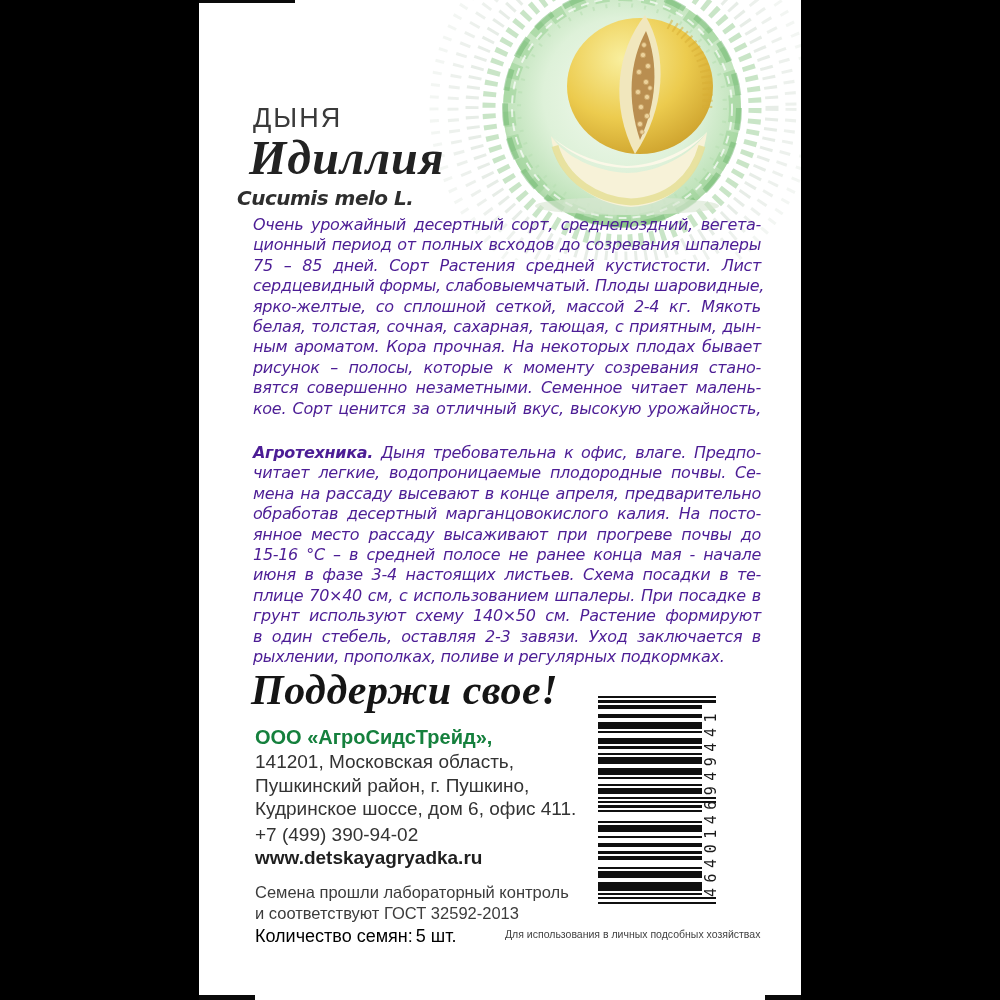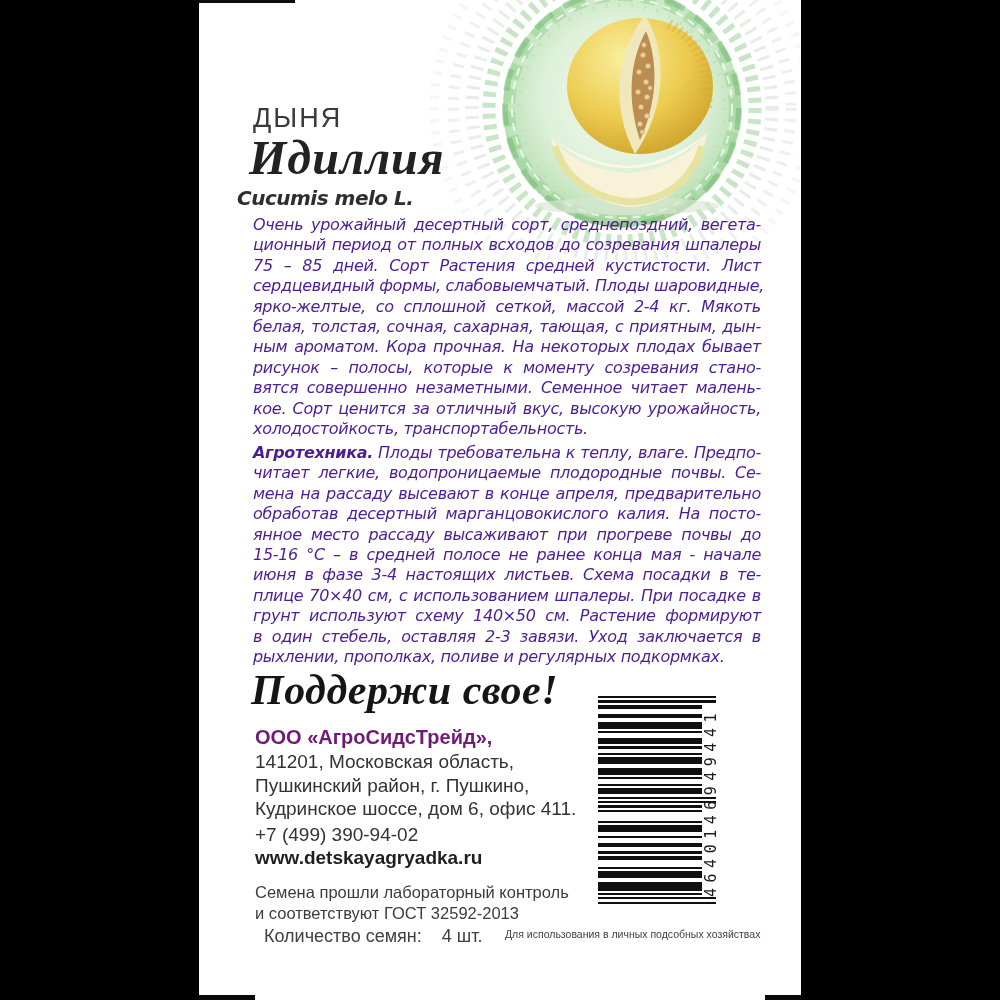--- a/index.html
+++ b/index.html
@@ -33,31 +33,31 @@
   .desc{top:215px;}
   .agro{top:443px;}
   .jline{text-align:justify;text-align-last:justify;white-space:nowrap;}
   .jline.last{text-align-last:left;}
   .agro-lead{font-weight:700;}
   .slogan{
     position:absolute;left:52px;top:666px;
     font:italic 700 42px "Liberation Serif",serif;color:#151515;letter-spacing:0.5px;
   }
   .company{position:absolute;left:56px;top:724px;color:#333;}
-  .company .name{font:700 20px/26px "Liberation Sans",sans-serif;color:#701a75;}
+  .company .name{font:700 20px/26px "Liberation Sans",sans-serif;color:#15803d;}
   .company .addr{font:19px/23.5px "Liberation Sans",sans-serif;}
   .company .phone{font:19px/23px "Liberation Sans",sans-serif;margin-top:2px;}
   .company .site{font:700 19px/24px "Liberation Sans",sans-serif;color:#1f1f1f;}
   .cert{
     position:absolute;left:56px;top:882px;
     font:16.5px/21px "Liberation Sans",sans-serif;color:#3c3c3c;
   }
   .qty{
-    position:absolute;left:56px;top:926px;display:flex;gap:20px;
-    font:18px "Liberation Sans",sans-serif;color:#404040;margin-left:9px;
+    position:absolute;left:56px;top:926px;display:flex;gap:3px;
+    font:18px "Liberation Sans",sans-serif;color:#000000;
   }
   .usage{
     position:absolute;left:306px;top:928px;width:260px;
     font:10.5px "Liberation Sans",sans-serif;color:#3f3f3f;
   }
   .barcode{position:absolute;left:399px;top:696px;width:132px;height:216px;}
   .bars{position:absolute;left:0;top:0;display:flex;flex-direction:column;}
   .bars .m{width:104px;}
   .bars .m.g{width:118px;}
   .bars .on{background:#101010;}
@@ -143,25 +143,24 @@
     <div class="jline">Очень урожайный десертный сорт, среднепоздний, вегета-</div>
     <div class="jline">ционный период от полных всходов до созревания шпалеры</div>
     <div class="jline">75 – 85 дней. Сорт Растения средней кустистости. Лист</div>
     <div class="jline">сердцевидный формы, слабовыемчатый. Плоды шаровидные,</div>
     <div class="jline">ярко-желтые, со сплошной сеткой, массой 2-4 кг. Мякоть</div>
     <div class="jline">белая, толстая, сочная, сахарная, тающая, с приятным, дын-</div>
     <div class="jline">ным ароматом. Кора прочная. На некоторых плодах бывает</div>
     <div class="jline">рисунок – полосы, которые к моменту созревания стано-</div>
     <div class="jline">вятся совершенно незаметными. Семенное читает малень-</div>
     <div class="jline">кое. Сорт ценится за отличный вкус, высокую урожайность,</div>
-    <div class="jline last">холодостойкость, транспортабельность.</div>
   </div>
 
   <div class="body-text agro">
-    <div class="jline"><span class="agro-lead">Агротехника.</span> <span>Плоды требовательна к теплу, влаге. Предпо-</span></div>
+    <div class="jline"><span class="agro-lead">Агротехника.</span> <span>Дыня требовательна к офис, влаге. Предпо-</span></div>
     <div class="jline">читает легкие, водопроницаемые плодородные почвы. Се-</div>
     <div class="jline">мена на рассаду высевают в конце апреля, предварительно</div>
     <div class="jline">обработав десертный марганцовокислого калия. На посто-</div>
     <div class="jline">янное место рассаду высаживают при прогреве почвы до</div>
     <div class="jline">15-16 °С – в средней полосе не ранее конца мая - начале</div>
     <div class="jline">июня в фазе 3-4 настоящих листьев. Схема посадки в те-</div>
     <div class="jline">плице 70×40 см, с использованием шпалеры. При посадке в</div>
     <div class="jline">грунт используют схему 140×50 см. Растение формируют</div>
     <div class="jline">в один стебель, оставляя 2-3 завязи. Уход заключается в</div>
     <div class="jline last">рыхлении, прополках, поливе и регулярных подкормках.</div>
@@ -178,21 +177,21 @@
     <div class="site">www.detskayagryadka.ru</div>
   </div>
 
   <div class="cert">
     <div>Семена прошли лабораторный контроль</div>
     <div>и соответствуют ГОСТ 32592-2013</div>
   </div>
 
   <div class="qty">
     <span>Количество семян:</span>
-    <span>4 шт.</span>
+    <span>5 шт.</span>
   </div>
 
   <div class="usage">Для использования в личных подсобных хозяйствах</div>
 
   <div class="barcode">
     <div class="bars" id="bc-bars">
         <div class="m on g" style="height: 2.2px;"></div>
         <div class="m g" style="height: 2.2px;"></div>
         <div class="m on g" style="height: 2.2px;"></div>
         <div class="m" style="height: 2.2px;"></div>

